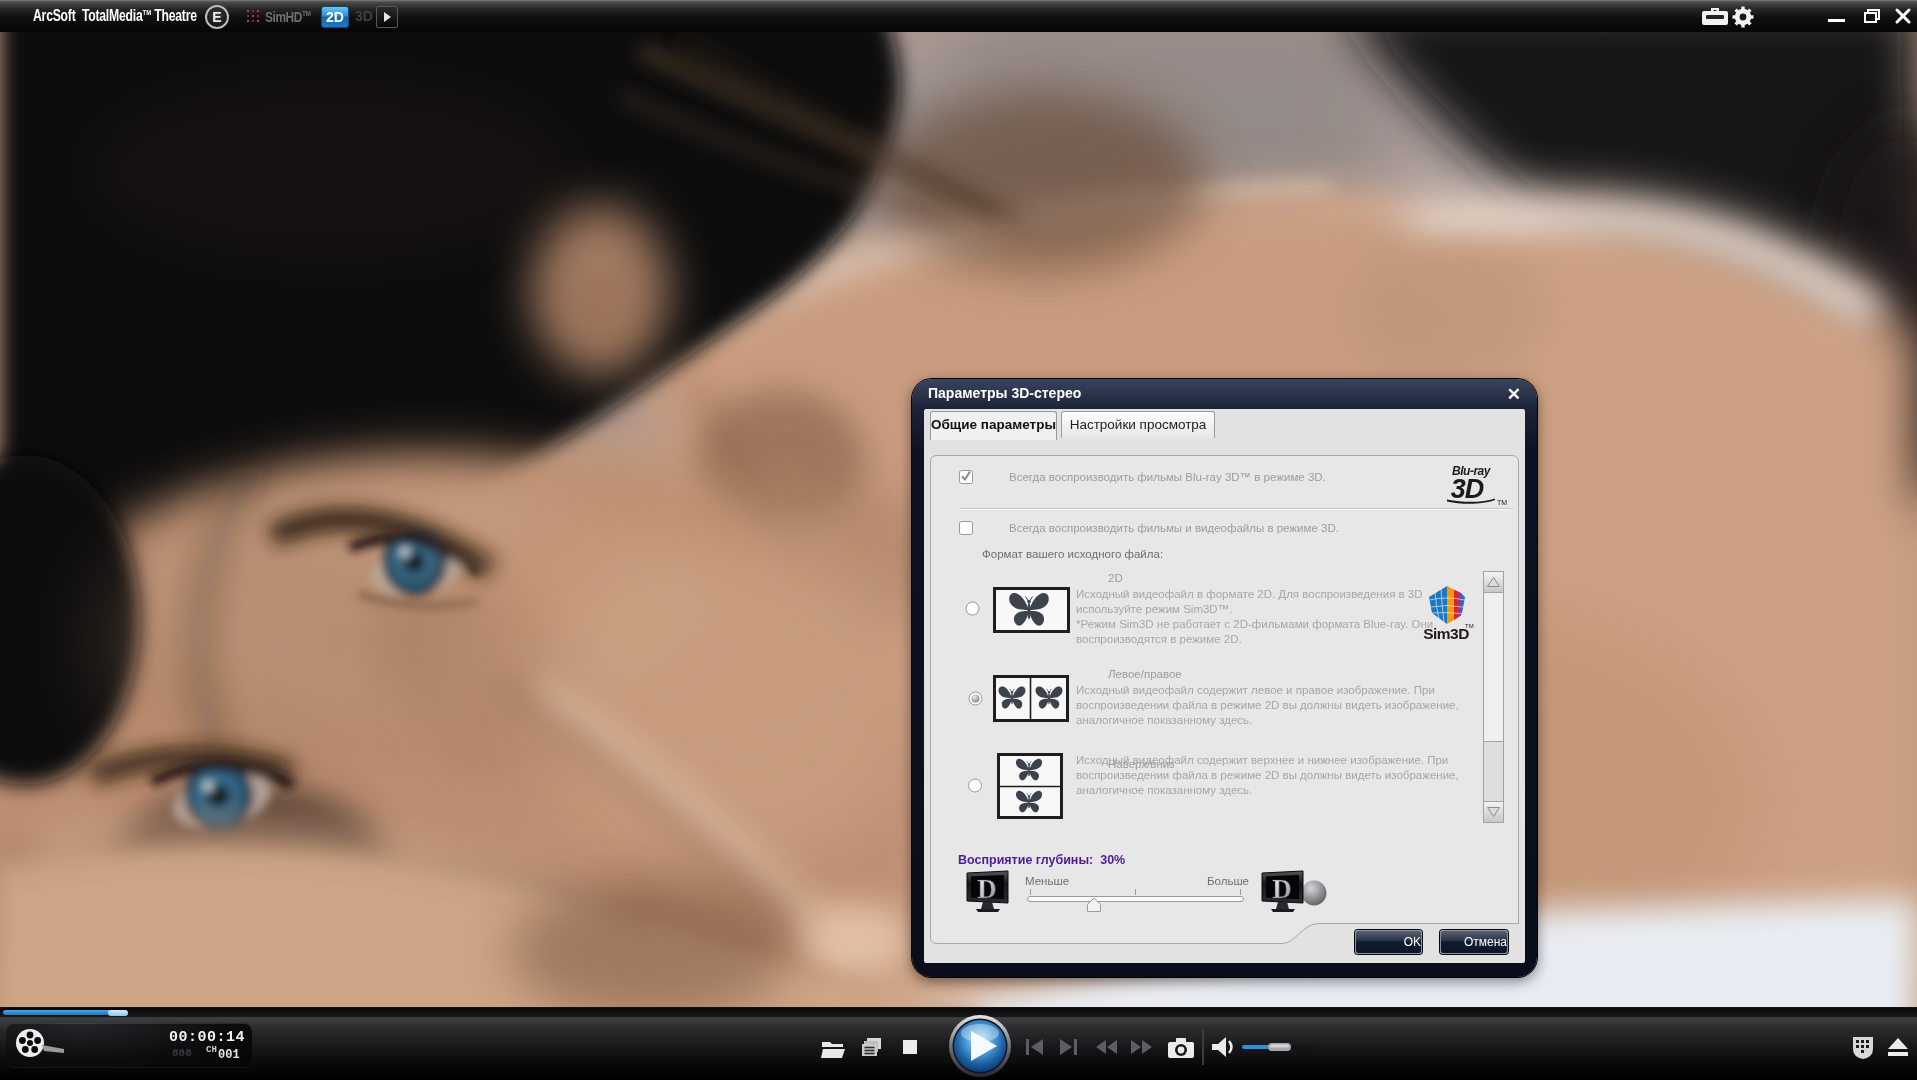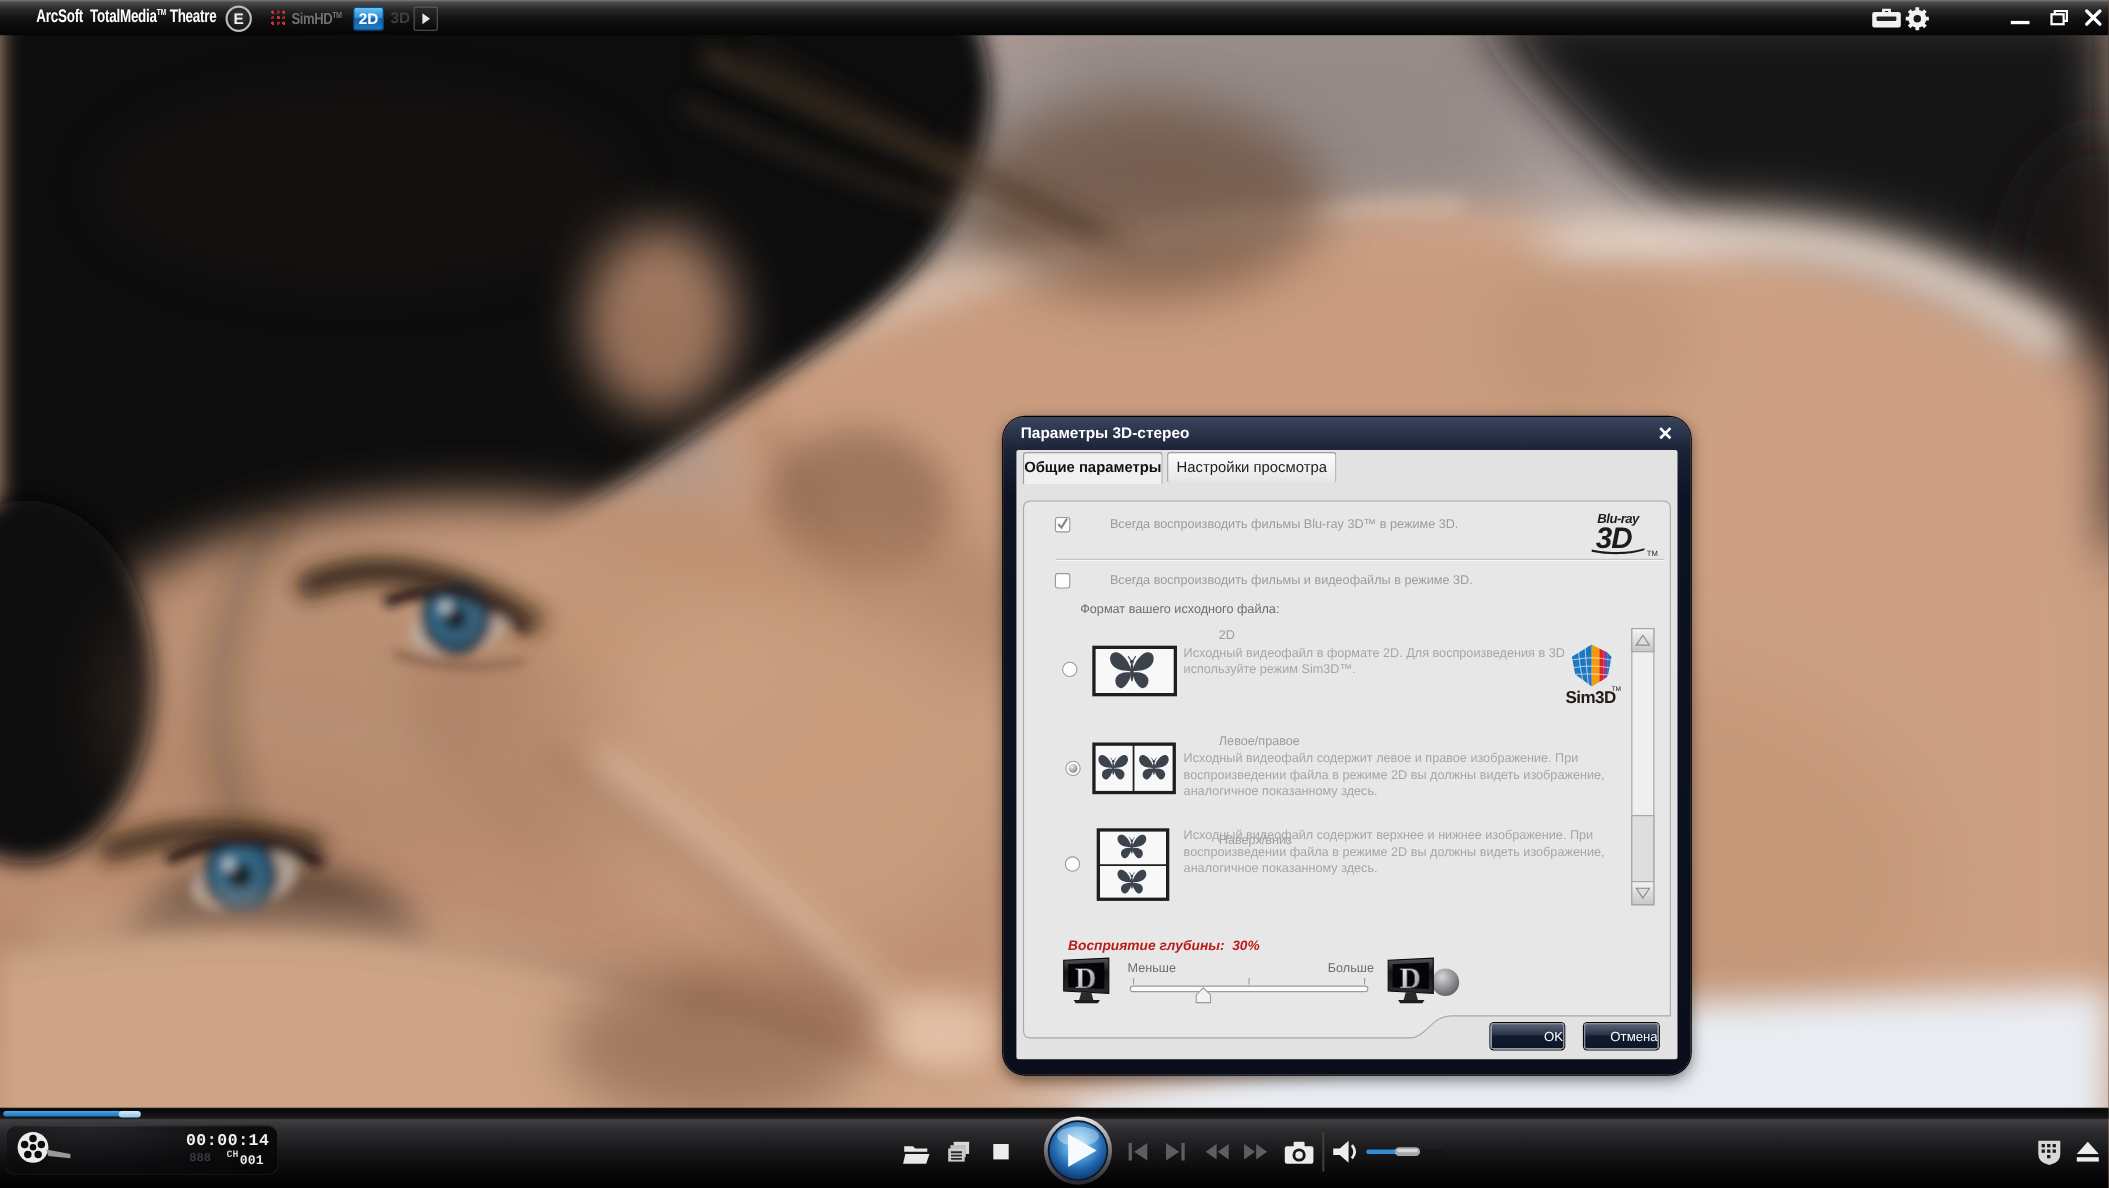--- a/index.html
+++ b/index.html
@@ -459,24 +459,25 @@
     <text x="21" y="27" font-size="27" font-weight="bold" text-anchor="middle" font-family="Liberation Serif" fill="url(#dlet)" stroke="#3a3a3e" stroke-width="0.6">D</text>
     <path d="M17,31 h9 l2,7 h-13 z" fill="#2a2a2e"></path>
     <path d="M10,38 h24 l-2,3 h-20 z" fill="#1c1c20"></path>
    </g>
   </svg>
   <div class="t1" style="left:53px;top:62px;">Всегда воспроизводить фильмы Blu-ray 3D™ в режиме 3D.</div>
   <div class="t1" style="left:53px;top:113px;">Всегда воспроизводить фильмы и видеофайлы в режиме 3D.</div>
   <div class="t3" style="left:58px;top:139px;">Формат вашего исходного файла:</div>
   <div class="t1" style="left:152px;top:163px;">2D</div>
   <div class="t2" style="left:152px;top:178px;width:362px;">Исходный видеофайл в формате 2D. Для воспроизведения в 3D используйте режим Sim3D™.</div>
+  <div class="t2" style="left:152px;top:208px;width:362px;">*Режим Sim3D не работает с 2D-фильмами формата Blue-ray. Они воспроизводятся в режиме 2D.</div>
   <div class="t1" style="left:152px;top:259px;">Левое/правое</div>
   <div class="t2" style="left:152px;top:274px;width:386px;">Исходный видеофайл содержит левое и правое изображение. При воспроизведении файла в режиме 2D вы должны видеть изображение, аналогичное показанному здесь.</div>
   <div class="t1" style="left:152px;top:349px;">Наверх/вниз</div>
   <div class="t2" style="left:152px;top:344px;width:386px;">Исходный видеофайл содержит верхнее и нижнее изображение. При воспроизведении файла в режиме 2D вы должны видеть изображение, аналогичное показанному здесь.</div>
-  <div style="left:47px;top:444px;font-size:12.5px;font-weight:bold;color:#b91c1c;font-style:italic;">Восприятие глубины:&nbsp; 30%</div>
+  <div style="left:34px;top:444px;font-size:12.5px;font-weight:bold;color:#4c1d95;">Восприятие глубины:&nbsp; 30%</div>
   <div class="t3" style="left:101px;top:466px;">Меньше</div>
   <div class="t3" style="left:283px;top:466px;">Больше</div>
   <div class="navybtn" style="left:431px;top:521px;width:65px;">OK</div>
   <div class="navybtn" style="left:516px;top:521px;width:66px;">Отмена</div>
  </div>
 </div>
 </div>
 
 </body></html>

